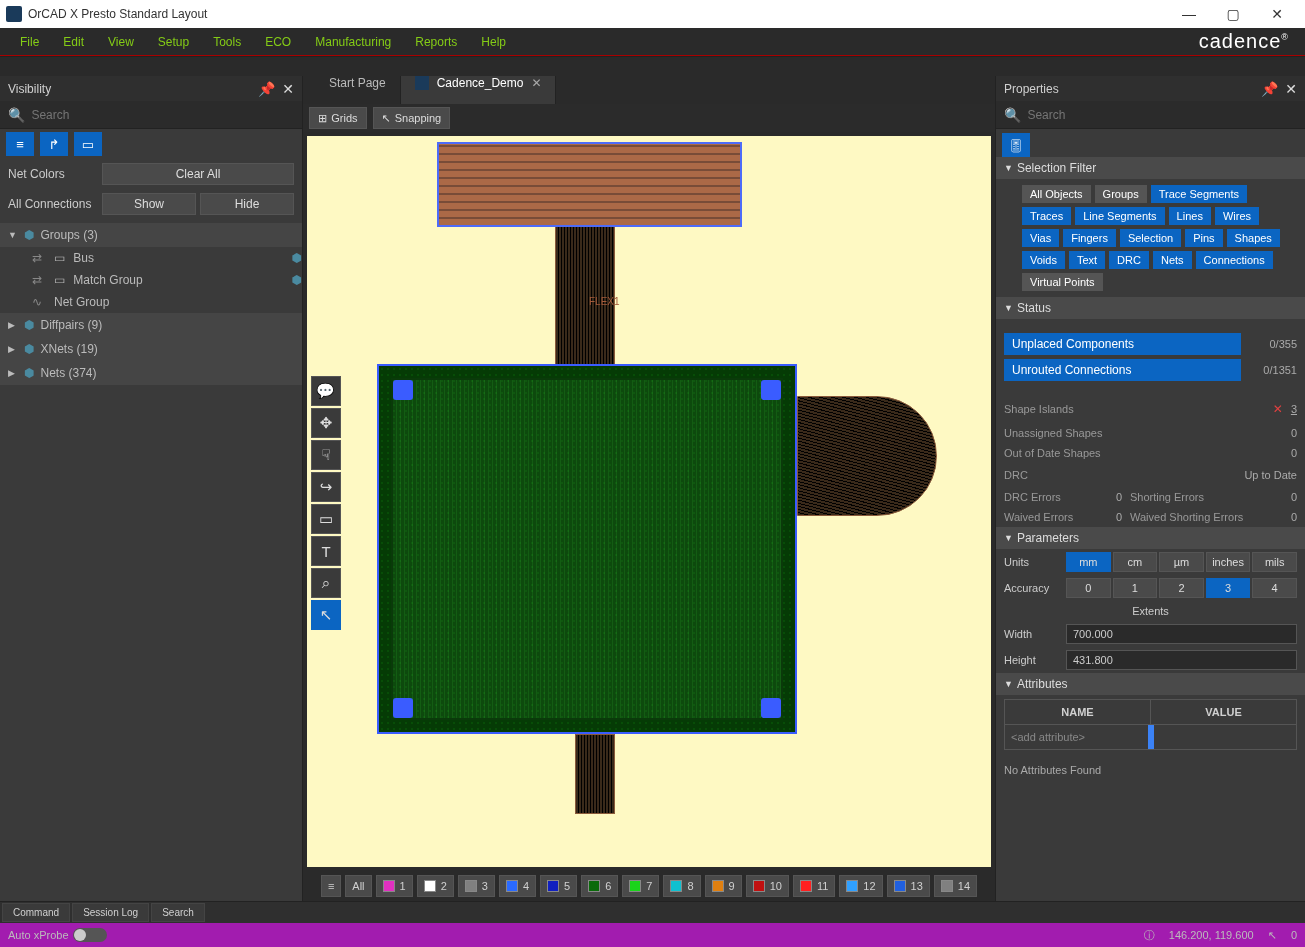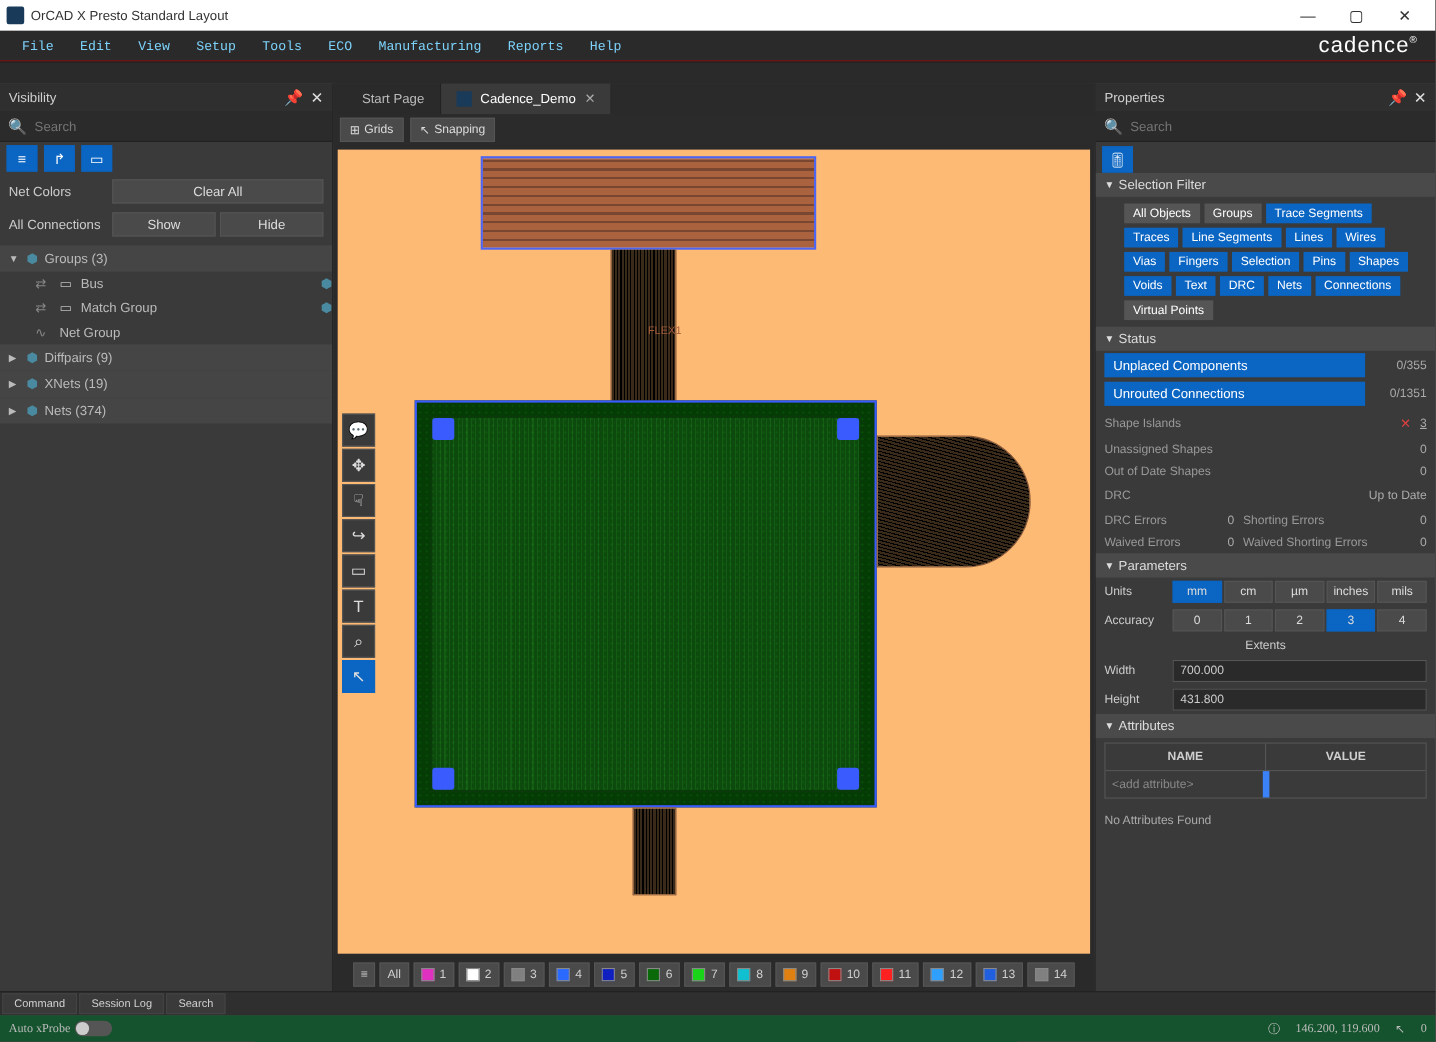--- a/index.html
+++ b/index.html
@@ -4,21 +4,21 @@
 <style>
 * { margin: 0; padding: 0; box-sizing: border-box; }
 html, body { width: 1305px; height: 947px; overflow: hidden; font-family: "Segoe UI", Arial, sans-serif; font-size: 12px; background: #4a4a4a; color: #d0d0d0; }
 body { display: flex; flex-direction: column; }
 .titlebar { height: 28px; background: #fff; display: flex; align-items: center; padding: 0 6px; color: #333; }
 .titlebar .app-icon { width: 16px; height: 16px; background: #1a3a5a; margin-right: 6px; border-radius: 2px; }
 .titlebar .title { flex: 1; }
 .win-controls { display: flex; gap: 0; }
 .win-btn { width: 44px; height: 28px; display: flex; align-items: center; justify-content: center; color: #333; font-size: 14px; cursor: pointer; }
 .menubar { height: 28px; background: #2a2a2a; display: flex; align-items: center; padding: 0 8px; gap: 0; border-bottom: 1px solid #a00; }
-.menu-item { padding: 4px 12px; color: #7dd3fc; cursor: pointer; font-family: Liberation Mono, monospace; }
+.menu-item { padding: 4px 12px; color: #84cc16; cursor: pointer; }
 .brand { margin-left: auto; margin-right: 8px; font-weight: 300; font-size: 20px; letter-spacing: 1px; color: #fff; font-family: "Segoe UI Light", sans-serif; }
 .brand::after { content: "®"; font-size: 9px; vertical-align: super; }
 .spacer-bar { height: 20px; background: #2a2a2a; border-top: 1px solid #222;}
 .main-row { flex: 1; display: flex; min-height: 0; }
 .panel { background: #3a3a3a; display: flex; flex-direction: column; min-width: 0; }
 .panel-left { width: 303px; border-right: 1px solid #222; }
 .panel-center { flex: 1; background: #2a2a2a; display: flex; flex-direction: column; }
 .panel-right { width: 310px; border-left: 1px solid #222; }
 .panel-header { height: 25px; display: flex; align-items: center; padding: 0 8px; background: #2f2f2f; }
 .panel-header .title { flex: 1; font-size: 12px; }
@@ -31,27 +31,27 @@
 .sq-btn { width: 28px; height: 24px; background: #0b65c2; border: 1px solid #0b65c2; display: flex; align-items: center; justify-content: center; color: #fff; font-size: 13px; cursor: pointer; }
 .ctrl-row { display: flex; align-items: center; padding: 4px 8px; gap: 4px; }
 .ctrl-row .lbl { width: 90px; color: #ccc; }
 .btn { flex: 1; height: 22px; background: #4a4a4a; border: 1px solid #555; color: #ddd; display: flex; align-items: center; justify-content: center; cursor: pointer; }
 .tree { flex: 1; overflow: auto; padding-top: 4px; }
 .tree-section { height: 24px; display: flex; align-items: center; padding: 0 8px; background: #454545; color: #bbb; cursor: pointer; gap: 6px; }
 .tree-section .chev { font-size: 9px; width: 10px; }
 .sub-item { height: 22px; display: flex; align-items: center; padding: 0 0 0 28px; color: #bbb; gap: 8px; }
 .sub-item .glyph { color: #888; width: 18px; text-align: center; }
 .tabs-row { height: 28px; display: flex; align-items: stretch; background: #2a2a2a; padding-left: 12px; }
-.tab { display: flex; align-items: center; padding: 0 14px; gap: 8px; color: #bbb; border-right: 1px solid #222; cursor: pointer; font-size: 12px; }
+.tab { display: flex; padding: 0 14px; gap: 8px; color: #bbb; border-right: 1px solid #222; cursor: pointer; font-size: 12px; }
 .tab.active { background: #3a3a3a; color: #fff; }
 .tab .tab-icon { width: 14px; height: 14px; background: #1a3a5a; display: inline-block; }
 .tab .x { color: #aaa; font-size: 12px; }
 .tool-row { height: 28px; display: flex; align-items: center; padding: 4px 6px; gap: 6px; background: #2b2b2b; }
 .tool-btn { height: 22px; display: flex; align-items: center; gap: 4px; padding: 0 8px; background: #4a4a4a; border: 1px solid #555; cursor: pointer; font-size: 11px; color: #ddd;}
-.canvas-wrap { flex: 1; position: relative; background: #fdba74; margin: 4px; }
+.canvas-wrap { flex: 1; position: relative; background: #fef9c3; margin: 4px; }
 .vert-toolbar { position: absolute; left: 4px; top: 240px; display: flex; flex-direction: column; gap: 2px; }
 .vt-btn { width: 30px; height: 30px; background: #3a3a3a; border: 1px solid #555; display: flex; align-items: center; justify-content: center; color: #ddd; cursor: pointer; font-size: 15px;}
 .vt-btn.sel { background: #0b65c2; border-color: #0b65c2; }
 .pcb-flex-top { position: absolute; left: 130px; top: 6px; width: 305px; height: 85px; border: 2px solid #3a5cff; background: repeating-linear-gradient(0deg,#a35a3a,#a35a3a 6px,#6a3a2a 6px,#6a3a2a 8px); opacity: 0.9;}
 .flex-ribbon { position: absolute; left: 248px; top: 91px; width: 60px; height: 140px; background: repeating-linear-gradient(90deg,#3a2a1a,#3a2a1a 2px,#000 2px,#000 3px); border-left:1px solid #8a5a3a; border-right:1px solid #8a5a3a; }
 .pcb-main { position: absolute; left: 70px; top: 228px; width: 420px; height: 370px; border: 2px solid #3a5cff; background: #0a3a0a; background-image: radial-gradient(#0f5f0f 1px, transparent 1px); background-size: 6px 6px; box-shadow: inset 0 0 0 12px rgba(0,60,0,0.5);}
 .pcb-main::before { content:""; position:absolute; inset: 14px; background: linear-gradient(0deg,#1a6a1a55,#1a6a1a55), repeating-linear-gradient(90deg,#0a4a0a,#0a4a0a 3px,#1a7a1a 3px,#1a7a1a 4px); opacity:0.6; }
 .pad { position:absolute; width:20px; height:20px; background:#3a5cff; border-radius: 3px; }
 .flex-right { position:absolute; left: 490px; top: 260px; width: 140px; height: 120px; background: repeating-linear-gradient(15deg,#3a2a1a,#3a2a1a 2px,#000 2px,#000 3px); border: 1px solid #8a5a3a; border-radius: 0 60px 60px 0;}
 .flex-bot { position:absolute; left: 268px; top: 598px; width: 40px; height: 80px; background: repeating-linear-gradient(90deg,#3a2a1a,#3a2a1a 2px,#000 2px,#000 3px); border:1px solid #8a5a3a;}
@@ -78,21 +78,21 @@
 .txt-input { flex: 1; height: 20px; background: #2a2a2a; border: 1px solid #555; color: #ccc; padding: 0 6px; font-size: 11px; }
 .attr-tbl { margin: 4px 8px; border: 1px solid #555; }
 .attr-hdr { display: flex; }
 .attr-hdr div { flex: 1; text-align: center; font-weight: bold; font-size: 11px; padding: 6px; border-bottom: 1px solid #555; }
 .attr-hdr div:first-child { border-right: 1px solid #555; }
 .attr-row { display: flex; }
 .attr-row div { flex: 1; padding: 6px; font-size: 11px; color: #888; }
 .attr-row div:first-child { border-right: 6px solid #3b82f6; }
 .bottom-tabs { height: 22px; background: #2f2f2f; display: flex; align-items: center; padding: 0 2px; gap: 2px; border-top: 1px solid #222; }
 .bottom-tab { padding: 3px 10px; background: #3a3a3a; cursor: pointer; font-size: 10px; border:1px solid #444; }
-.statusbar { height: 24px; background: #14532d; display: flex; align-items: center; padding: 0 8px; gap: 4px; color: #bbb; font-size: 11px; font-family: Liberation Serif, serif; }
+.statusbar { height: 24px; background: #a21caf; display: flex; align-items: center; padding: 0 8px; gap: 4px; color: #bbb; font-size: 11px; }
 .toggle { width: 34px; height: 14px; background: #555; border-radius: 7px; position: relative; cursor: pointer; }
 .toggle::after { content: ""; position: absolute; left: 1px; top: 1px; width: 12px; height: 12px; background: #ccc; border-radius: 50%; }
 .statusbar .right { margin-left: auto; display: flex; align-items: center; gap: 14px; }
 .up-to-date { color: #4ac24a; }
 .link-blue { color: #4aa3ff; text-decoration: underline; cursor: pointer; }
 .red-x { color: #e04040; }
 </style>
 </head>
 <body>
 
@@ -329,21 +329,21 @@
           <button class="chip">Text</button>
           <button class="chip">DRC</button>
           <button class="chip">Nets</button>
           <button class="chip">Connections</button>
           <button class="chip off">Virtual Points</button>
       </div>
       <div class="section-hdr">
           <span class="chev">▼</span>
           <span>Status</span>
         </div>
-      <div id="status-rows" style="padding:0 0">
+      <div id="status-rows" style="padding:12px 0">
           <div class="status-row">
             <div class="bar">Unplaced Components</div>
             <div class="val">0/355</div>
           </div>
           <div class="status-row">
             <div class="bar">Unrouted Connections</div>
             <div class="val">0/1351</div>
           </div>
         </div>
       <div class="kv-row" style="height:28px">

